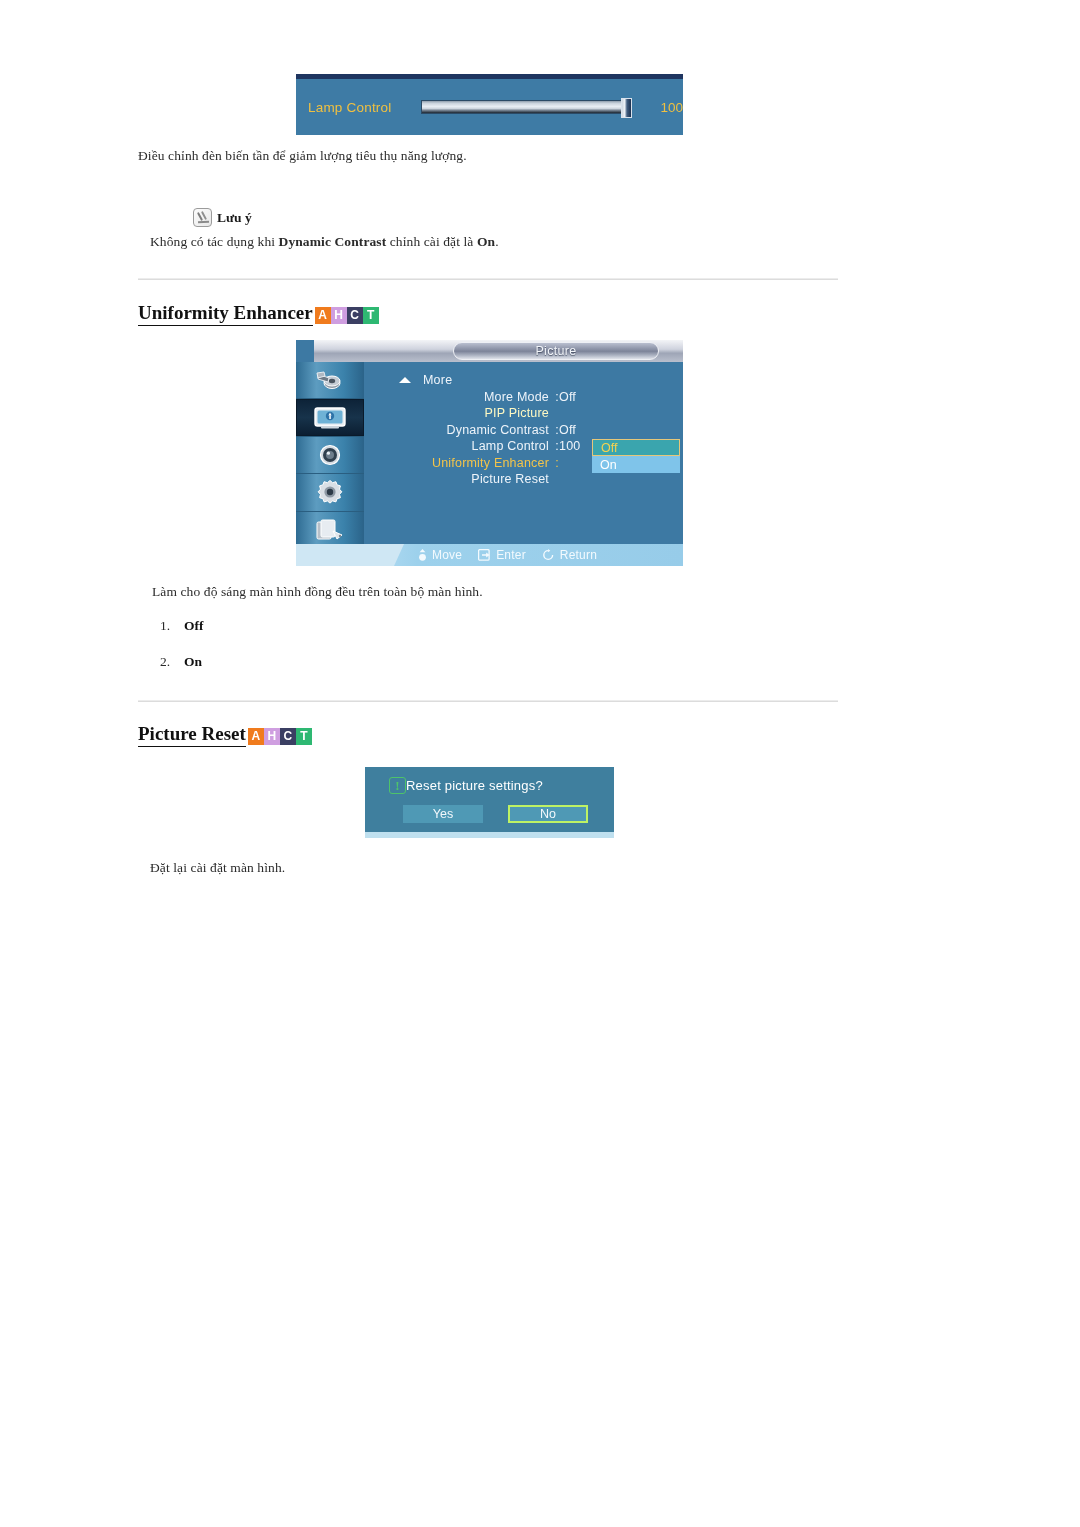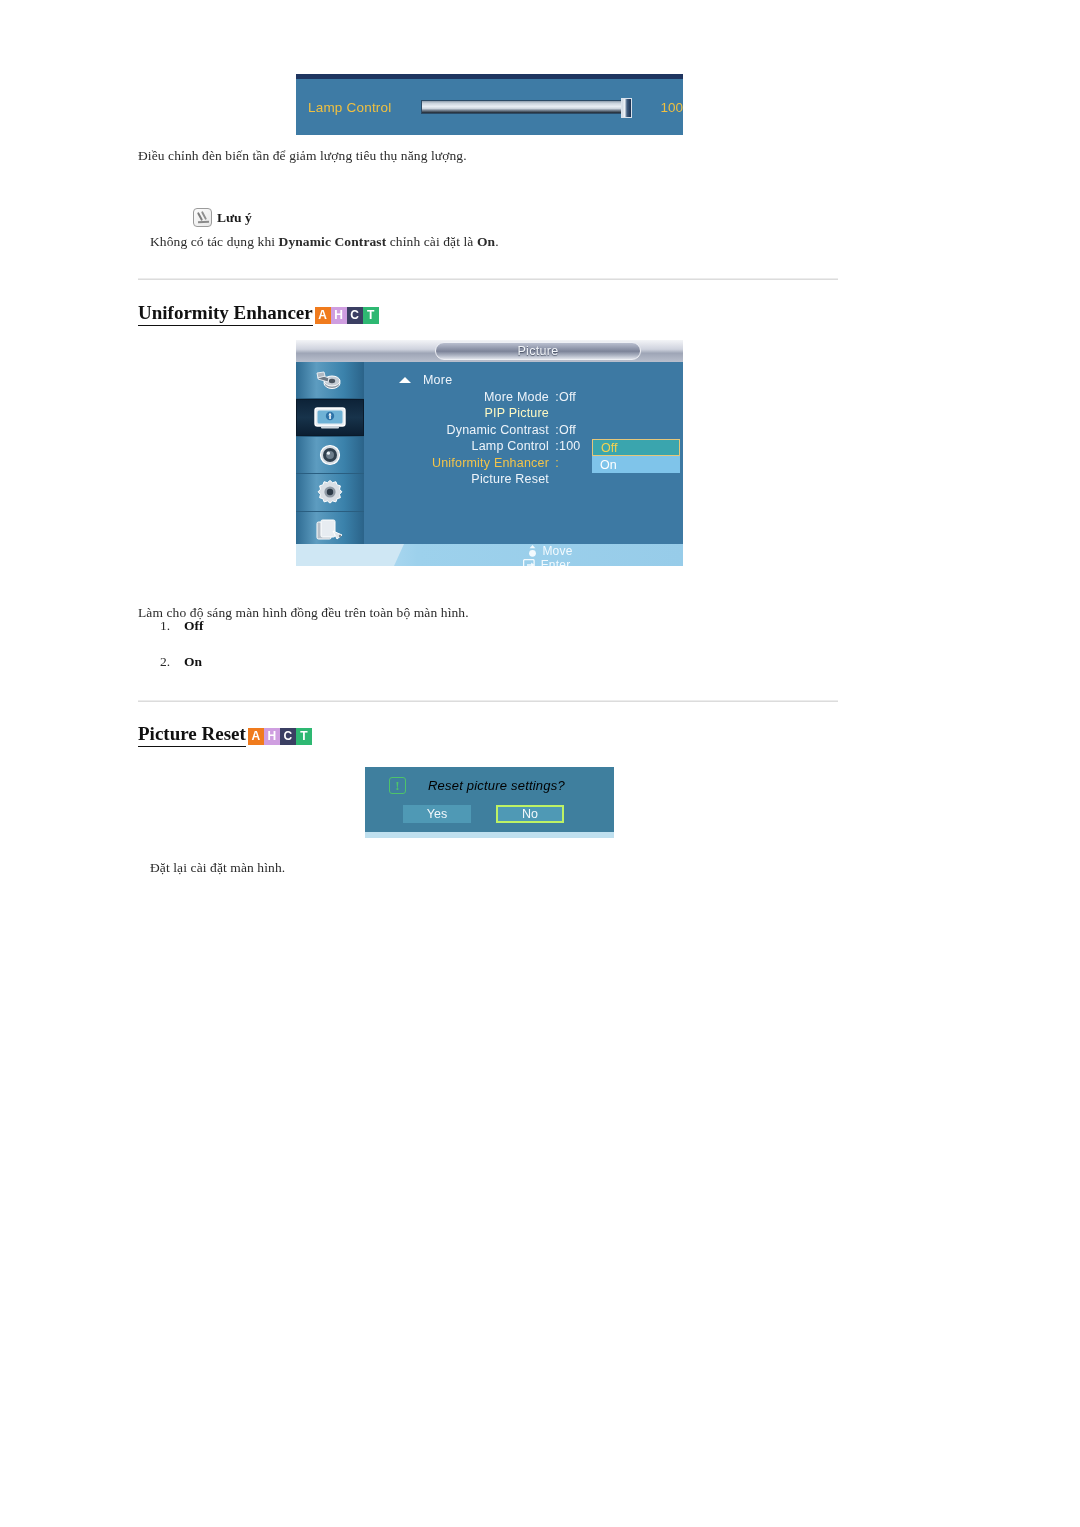--- a/index.html
+++ b/index.html
@@ -75,21 +75,21 @@
   
   .body-text {
     position: absolute;
     font-family: "Liberation Serif", serif;
     font-size: 13.5px;
     color: #2b2b2b;
     letter-spacing: .1px;
   }
   .t-desc1   { left: 138px; top: 148px; }
   .t-note-ln { left: 150px; top: 234px; }
-  .t-desc2   { left: 138px; top: 584px; margin-top: 21px; }
+  .t-desc2   { left: 152px; top: 584px; }
   .t-desc3   { left: 150px; top: 860px; }
 
   .note-block {
     position: absolute;
     left: 148px;
     top: 208px;
     display: flex;
     align-items: center;
     margin-left: 45px;
   }
@@ -188,21 +188,21 @@
     left: 296px;
     top: 340px;
     width: 387px;
     height: 226px;
     background: #3d79a3;
     overflow: hidden;
     font-family: "Liberation Sans", sans-serif;
   }
   .osd-titlebar {
     position: absolute;
-    left: 0; top: 0;
+    left: 18px; top: 0;
     width: 419px;
     height: 22px;
     background: linear-gradient(to bottom,#f3f4f7 0%,#cfd3de 42%,#9ea5b6 60%,#b9bfcd 100%);
   }
   .osd-title-pill {
     position: absolute;
     left: 139px;
     top: 2px;
     width: 206px;
     height: 18px;
@@ -320,21 +320,20 @@
   .osd-footer-inner {
     position: absolute;
     left: 98px;
     top: 0;
     width: 289px;
     height: 22px;
     background: linear-gradient(to right,#a7d6ef 0%,#9dd1ec 8%,#97cce9 100%);
     display: flex;
     align-items: center;
     clip-path: polygon(10px 0, 100% 0, 100% 100%, 0 100%);
-    flex-direction: column;
   }
   .foot-item {
     display: flex;
     align-items: center;
     font-size: 12px;
     color: #f3fafe;
     margin-left: 16px;
     letter-spacing: .2px;
   }
   .foot-item .fi-ico { margin-right: 5px; display:flex; align-items:center; }
@@ -370,36 +369,34 @@
     box-sizing: border-box;
   }
   .rd-info span {
     color: #4ec36a;
     font-family: "Liberation Serif", serif;
     font-weight: bold;
     font-size: 13px;
     line-height: 1;
   }
   .rd-question {
-    margin-left: 22px;
     font-size: 13px;
-    color: #000000;
+    color: #ffffff;
     letter-spacing: .2px;
-    font-style: italic;
   }
   .rd-buttons {
     position: absolute;
     left: 0; top: 38px;
     width: 249px;
     display: flex;
     align-items: center;
   }
   .rd-btn {
     height: 18px;
-    width: 68px;
+    width: 80px;
     display: flex;
     align-items: center;
     justify-content: center;
     font-size: 12.5px;
     color: #f2f8fc;
     box-sizing: border-box;
   }
   .rd-yes {
     margin-left: 38px;
     background: #4f99b5;

